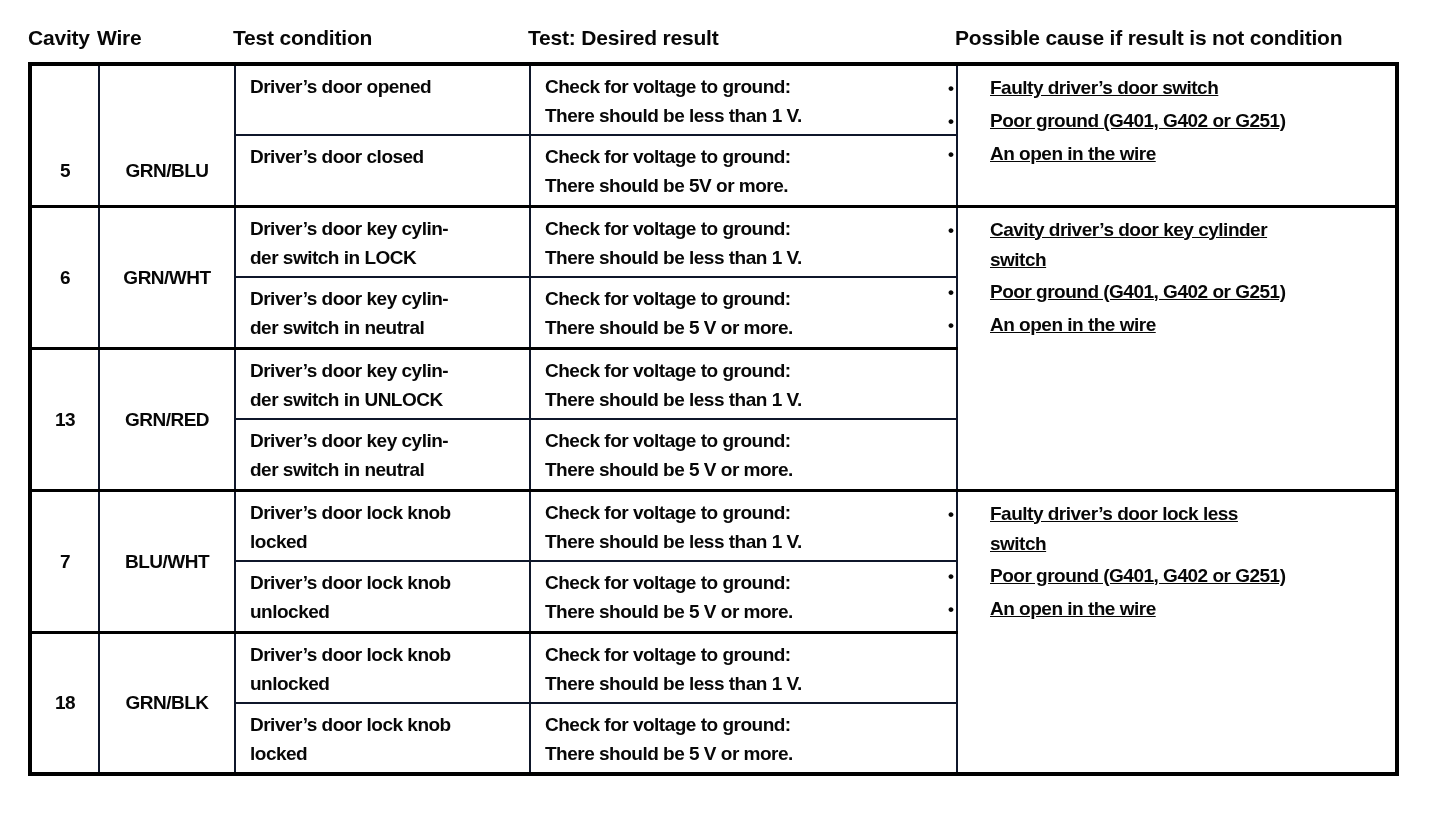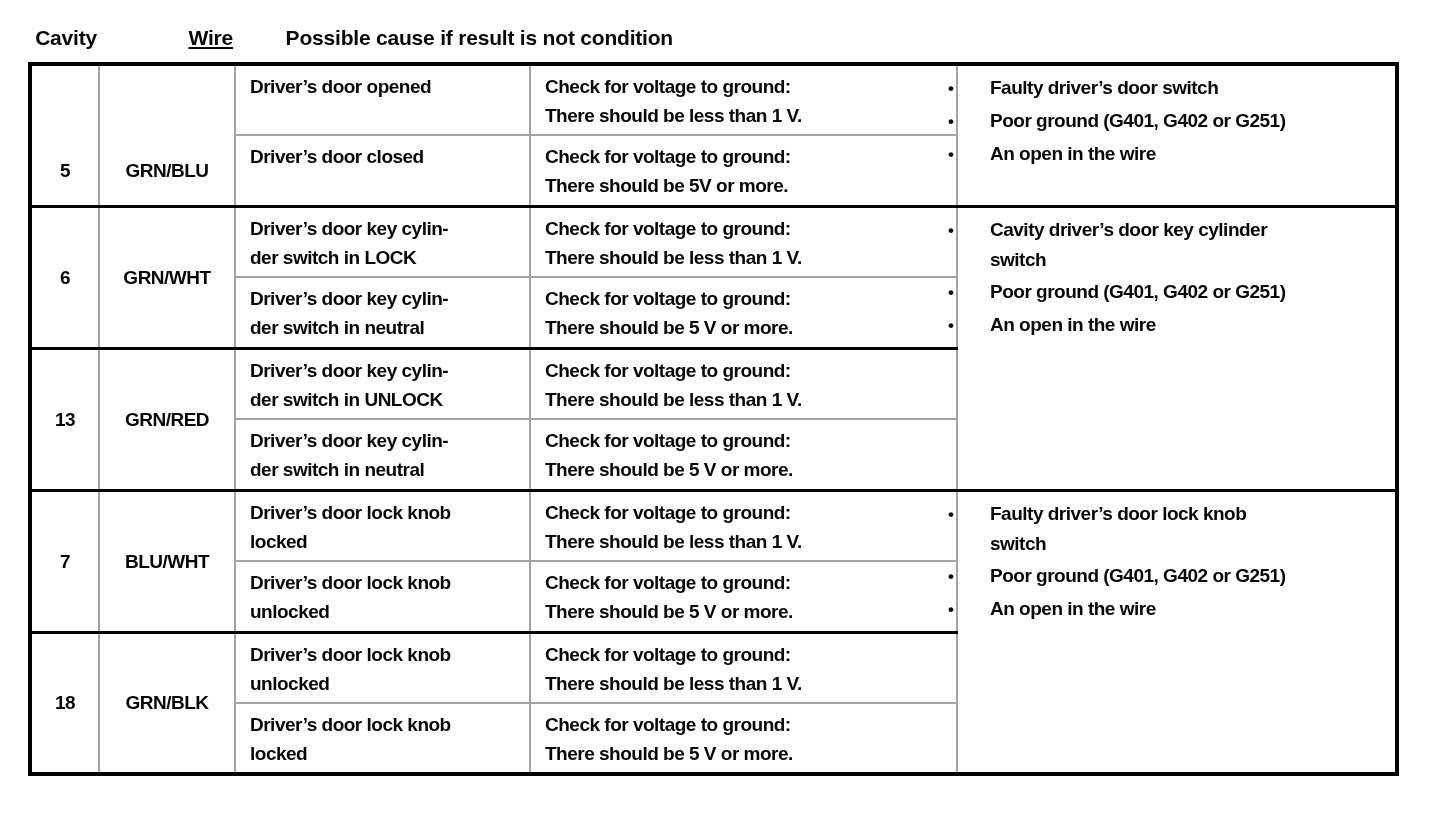--- a/index.html
+++ b/index.html
@@ -19,60 +19,61 @@
     position: absolute;
     left: 28px;
     top: 24px;
     width: 1367px;
     display: flex;
   }
   .col-header {
     font-size: 21px;
     letter-spacing: -0.2px;
     line-height: 28px;
-    text-align: right;
+    text-align: left;
     white-space: nowrap;
   }
   .ch-0 { width: 69px; }
-  .ch-1 { width: 136px; text-decoration: underline; }
+  .ch-1 { width: 136px; }
   .ch-2 { width: 295px; }
   .ch-3 { width: 427px; }
   .ch-4 { width: 440px; }
   
   table.tt {
     position: absolute;
     left: 28px;
     top: 62px;
     width: 1367px;
     border-collapse: collapse;
     table-layout: fixed;
     border: 4px solid #000;
   }
   table.tt tr { height: 71px; }
   table.tt td {
-    border: 2px solid #a3a3a3;
+    border: 2px solid #0f172a;
     font-size: 19px;
     letter-spacing: -0.5px;
     line-height: 29px;
     color: #070707;
   }
   tr.group-start td { border-top: 3px solid #000; }
   td.cavity, td.wire {
     text-align: center;
     vertical-align: middle;
   }
   td.pad-low { padding-top: 70px; }
   td.cond, td.result {
     vertical-align: top;
     padding: 6px 12px 4px 14px;
     white-space: pre-line;
   }
   td.causes {
     vertical-align: top;
     padding: 7px 6px 4px 11px;
+    text-decoration: underline;
   }
   .cause-item {
     padding-left: 21px;
     text-indent: -21px;
     margin-bottom: 3px;
   }
   .bullet {
     display: inline-block;
     width: 21px;
     font-size: 17px;
@@ -80,20 +81,22 @@
   .cause-text { white-space: pre-line; }
 </style>
 </head>
 <body>
 
 <div class="page">
 
   <div class="col-headers">
     <div class="col-header ch-0">Cavity</div>
     <div class="col-header ch-1">Wire</div>
+    <div class="col-header ch-2">Test condition</div>
+    <div class="col-header ch-3">Test: Desired result</div>
     <div class="col-header ch-4">Possible cause if result is not condition</div>
   </div>
 
   <table class="tt">
     <colgroup>
       <col style="width:69px">
       <col style="width:136px">
       <col style="width:295px">
       <col style="width:427px">
       <col style="width:440px">
@@ -155,21 +158,21 @@
       </tr>
 
       <tr class="group-start">
         <td class="cavity" rowspan="2">7</td>
         <td class="wire" rowspan="2">BLU/WHT</td>
         <td class="cond">Driver’s door lock knob
 locked</td>
         <td class="result">Check for voltage to ground:
 There should be less than 1 V.</td>
         <td class="causes" rowspan="4">
-          <div class="cause-item"><span class="bullet">•</span><span class="cause-text">Faulty driver’s door lock knob
+          <div class="cause-item"><span class="bullet">•</span><span class="cause-text">Faulty driver’s door lock less
 switch</span></div>
           <div class="cause-item"><span class="bullet">•</span><span class="cause-text">Poor ground (G401, G402 or G251)</span></div>
           <div class="cause-item"><span class="bullet">•</span><span class="cause-text">An open in the wire</span></div>
         </td>
       </tr>
       <tr>
         <td class="cond">Driver’s door lock knob
 unlocked</td>
         <td class="result">Check for voltage to ground:
 There should be 5 V or more.</td>

